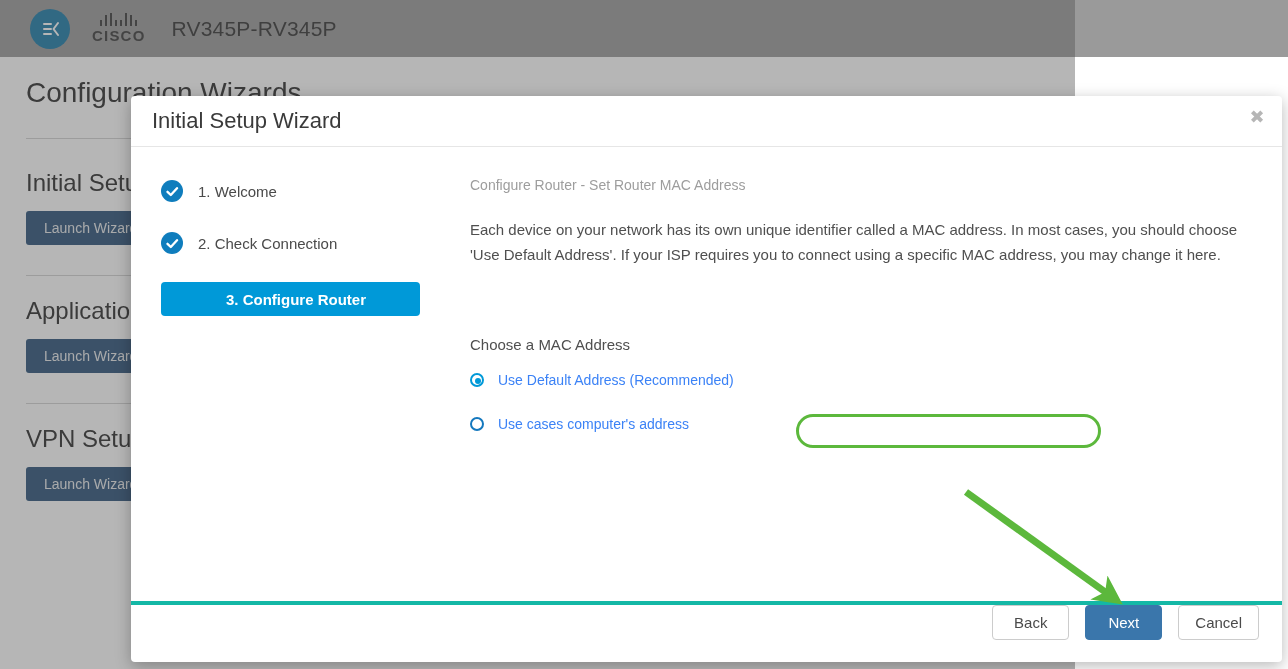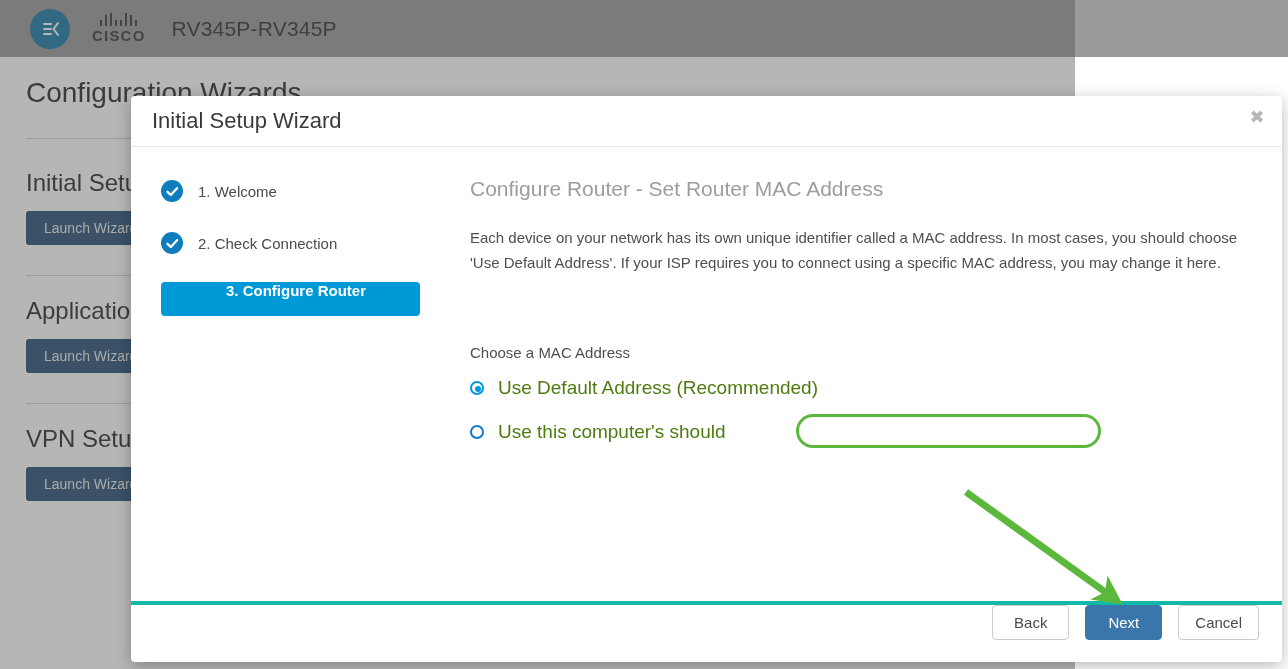--- a/index.html
+++ b/index.html
@@ -105,49 +105,49 @@
   }
   .step-check {
     width: 22px; height: 22px; border-radius: 50%;
     background: #0f7dbd;
     display: flex; align-items: center; justify-content: center;
     flex: 0 0 auto;
   }
   .step-check svg { display: block; }
   .step-label { margin-left: 15px; font-size: 15px; color: #4a4a4a; white-space: nowrap; }
   .step-active {
-    display: flex; justify-content: center;
+    display: flex; align-items: center; justify-content: center;
     height: 34px; width: 259px; border-radius: 4px;
     background: #0099d8;
     padding-left: 11px;
   }
   .step-active .step-label-active {
     font-size: 15px; font-weight: bold; color: #ffffff; white-space: nowrap;
   }
 
   
   .content { position: absolute; left: 339px; top: 30px; right: 18px; }
-  .content-subtitle { font-size: 21px; color: #9d9d9d; margin-bottom: 4px; white-space: nowrap; }
+  .content-subtitle { font-size: 14px; color: #9d9d9d; margin-bottom: 4px; white-space: nowrap; }
   .content-desc { font-size: 15px; color: #4f4f4f; line-height: 25px; max-width: 782px; margin-top: 24px; }
 
   .field-group { margin-top: 69px; }
   .field-legend { font-size: 15px; color: #4f4f4f; margin-bottom: 13px; }
 
   .radio-row { display: flex; align-items: center; height: 27px; margin-bottom: 17px; }
   .radio {
     width: 14px; height: 14px; border-radius: 50%;
     border: 2px solid #0099d8; background: #ffffff;
     position: relative; flex: 0 0 auto;
   }
   .radio.checked::after {
     content: ""; position: absolute; left: 3px; top: 3px;
     width: 6px; height: 6px; border-radius: 50%; background: #0099d8;
   }
   .radio.unchecked { border-color: #1478be; }
-  .radio-label { margin-left: 14px; font-size: 19px; color: #4d7c0f; white-space: nowrap; }
+  .radio-label { margin-left: 14px; font-size: 14px; color: #3b82f6; white-space: nowrap; }
   .mac-input {
     margin-left: 18px; width: 177px; height: 31px;
     background: #ebebeb; border: 1px solid #cfcfcf; border-radius: 3px;
     font-family: "Liberation Sans", sans-serif; font-size: 14px; color: #4f4f4f;
     padding: 0 8px;
   }
 
   
   .annot-oval {
     position: absolute; left: 326px; top: 237px;
@@ -282,21 +282,21 @@
         <div class="field-group">
           <div class="field-legend">Choose a MAC Address</div>
 
           <div class="radio-row">
             <span class="radio checked"></span>
             <span class="radio-label">Use Default Address (Recommended)</span>
           </div>
 
           <div class="radio-row">
             <span class="radio unchecked"></span>
-            <span class="radio-label">Use this computer's should</span>
+            <span class="radio-label">Use cases computer's address</span>
           </div>
 
         </div>
 
         <div class="annot-oval"></div>
       </div>
     </div>
 
     <div class="modal-footer">
       <button class="btn btn-secondary">Back</button>

